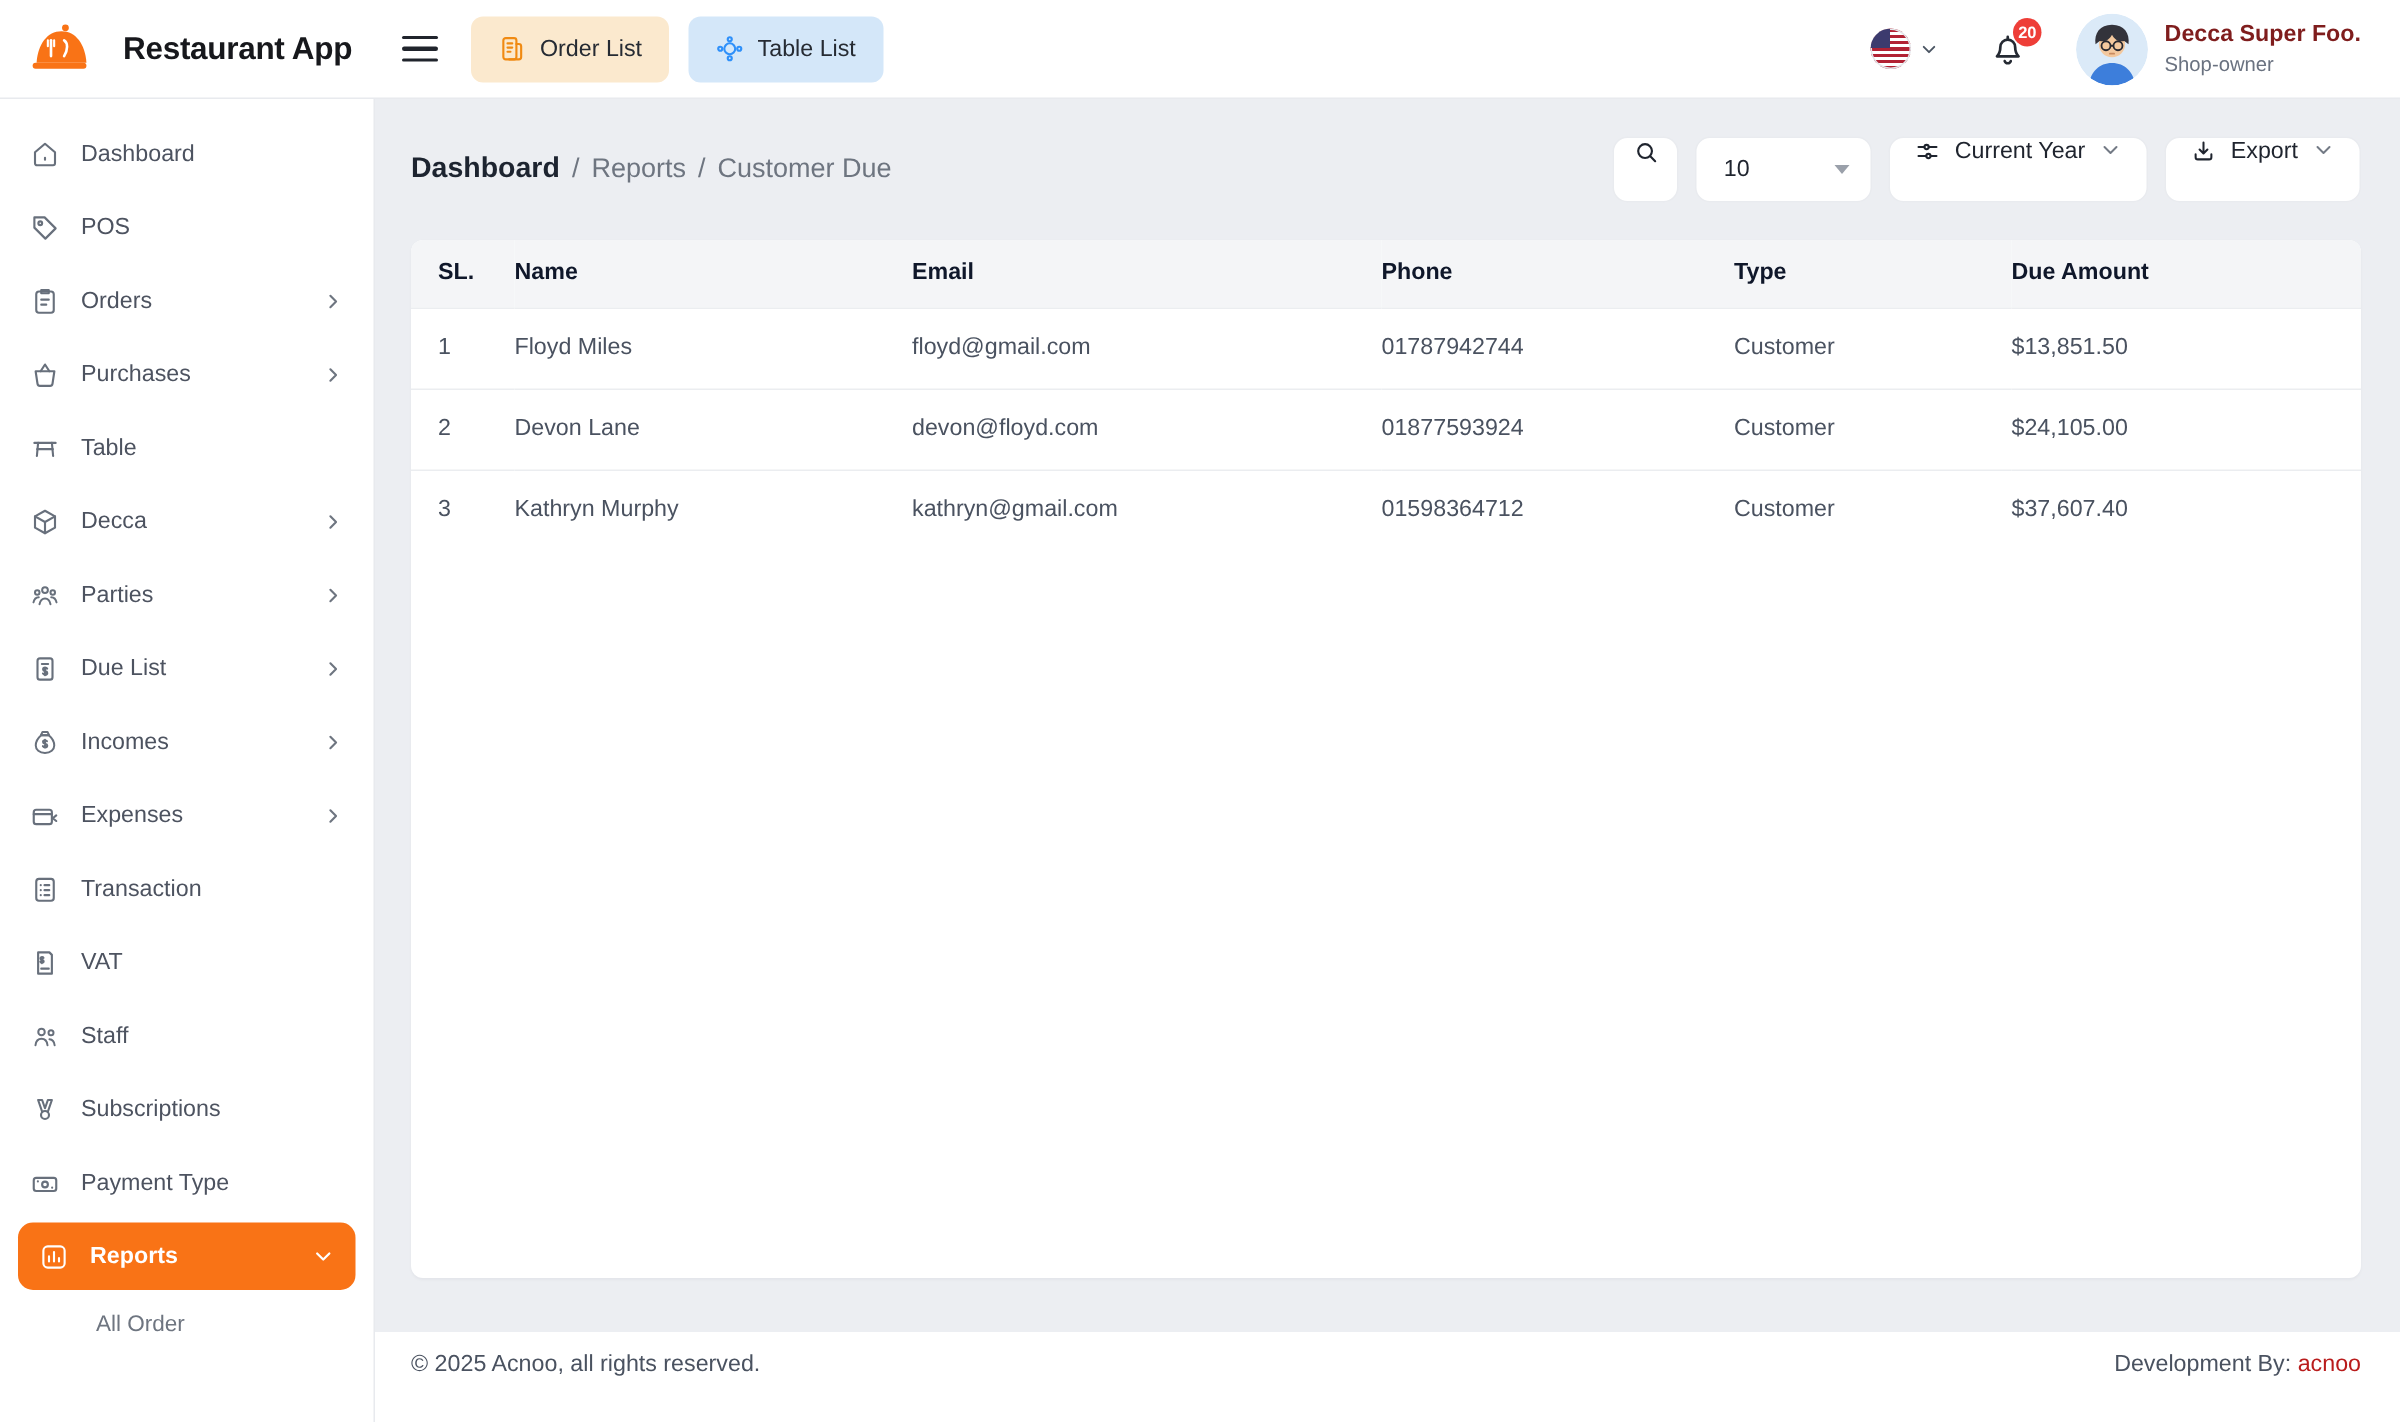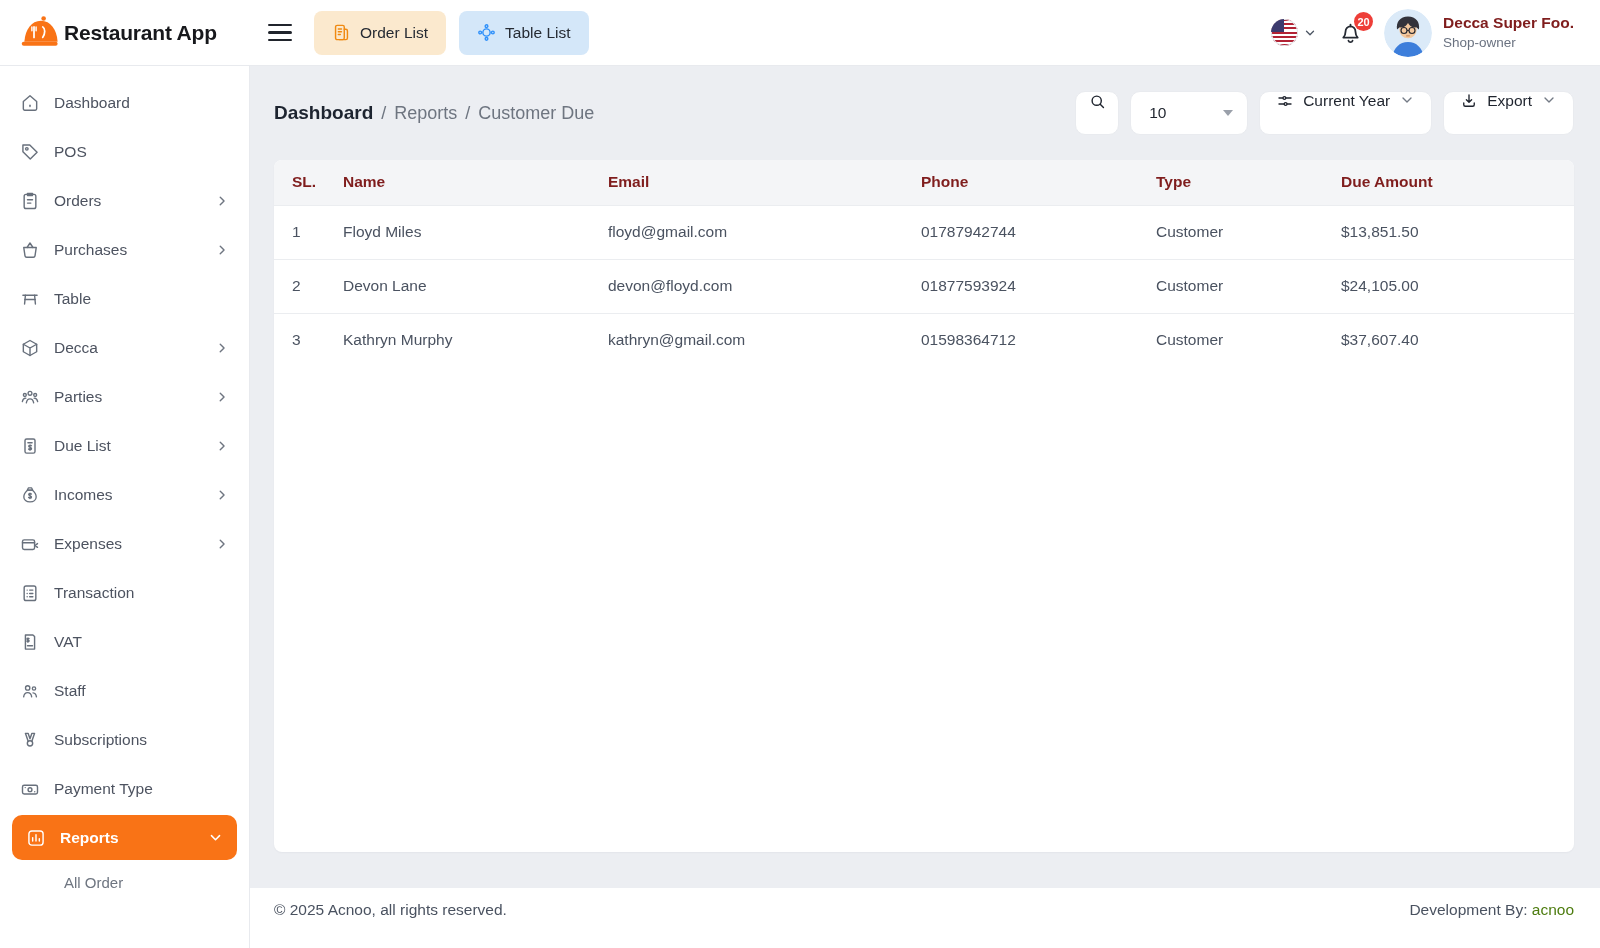--- a/index.html
+++ b/index.html
@@ -4,31 +4,31 @@
 <style>
   * { margin:0; padding:0; box-sizing:border-box; }
   html,body { width:1600px; height:948px; overflow:hidden; }
   body { font-family:"Liberation Sans", sans-serif; background:#ECEEF2; color:#1d2430; }
   svg { display:block; }
   .app { position:relative; width:1600px; height:948px; }
 
   
   .topbar { position:absolute; left:0; top:0; width:1600px; height:66px; background:#fff;
             border-bottom:1px solid #E8EAEE; display:flex; align-items:center; z-index:3; }
-  .logo-box { width:250px; flex:none; display:flex; align-items:center; gap:2px; padding-left:20px; }
+  .logo-box { width:250px; flex:none; display:flex; align-items:center; gap:20px; padding-left:20px; }
   .logo-text { font-size:21px; font-weight:800; color:#17181C; letter-spacing:-0.2px; }
   .hamburger { margin-left:18px; width:30px; height:30px; background:none; border:none; cursor:pointer;
                display:flex; flex-direction:column; justify-content:center; gap:5px; }
   .hamburger span { display:block; width:24px; height:2.4px; background:#20242c; border-radius:2px; }
   .quickbtn { height:44px; border:none; border-radius:8px; display:flex; align-items:center; gap:9px;
               padding:0 18px; font-size:15.5px; font-weight:500; color:#262B33; cursor:pointer;
               font-family:inherit; }
   .quickbtn.order { background:#FBE9CE; margin-left:16px; }
   .quickbtn.table { background:#D4E7F9; margin-left:13px; }
-  .top-right { margin-left:auto; display:flex; align-items:center; gap:20px; padding-right:26px; }
+  .top-right { margin-left:auto; display:flex; align-items:center; gap:32px; padding-right:26px; }
   .flag-wrap { display:flex; align-items:center; gap:5px; cursor:pointer; }
   .flag { width:27px; height:27px; border-radius:50%; overflow:hidden; position:relative; flex:none;
           background:repeating-linear-gradient(#B22234 0 2.1px, #ffffff 2.1px 4.2px); box-shadow:0 0 0 1px #e4e6ea inset; }
   .flag-canton { position:absolute; left:0; top:0; width:13px; height:13px; background:#3C3B6E; }
   .bell-wrap { position:relative; background:none; border:none; cursor:pointer; }
   .badge { position:absolute; top:-7px; right:-9px; min-width:19px; height:19px; border-radius:50%;
            background:#EE3E38; color:#fff; font-size:11px; font-weight:700; display:flex;
            align-items:center; justify-content:center; }
   .user { display:flex; align-items:center; gap:11px; cursor:pointer; }
   .avatar { width:48px; height:48px; border-radius:50%; overflow:hidden; flex:none; }
@@ -68,30 +68,30 @@
   .caret { width:0; height:0; border-left:5px solid transparent; border-right:5px solid transparent;
            border-top:6px solid #9AA0AA; }
   .chev-dn { color:#737A85; }
 
   
   .card { flex:none; margin:25px 26px 0 24px; height:692px; background:#fff; border-radius:8px;
           overflow:hidden; box-shadow:0 1px 2px rgba(16,24,40,.04); }
   table { width:100%; border-collapse:collapse; table-layout:fixed; }
   col.c1{width:69px;} col.c2{width:265px;} col.c3{width:313px;} col.c4{width:235px;}
   col.c5{width:185px;} col.c6{width:auto;}
-  thead th { height:45px; background:#F4F5F7; font-size:15.5px; font-weight:600; color:#7f1d1d;
+  thead th { height:45px; background:#F4F5F7; font-size:15.5px; font-weight:600; color:#0f172a;
              text-align:left; padding:0; }
   tbody td { height:54px; border-top:1px solid #EBEDF0; font-size:15.5px; color:#4A5260; padding:0; }
   th:first-child, td:first-child { padding-left:18px; }
 
   
   .footer { margin-top:auto; flex:none; height:60px; background:#fff; display:flex;
             justify-content:space-between; align-items:flex-start; padding:13px 26px 0 24px;
             font-size:15.5px; color:#4A5260; }
-  .dev a, .dev-link { color:#4d7c0f; text-decoration:none; cursor:pointer; }
+  .dev a, .dev-link { color:#b91c1c; text-decoration:none; cursor:pointer; }
 </style>
 </head>
 <body>
 
 <div class="app">
 
   <header class="topbar">
     <div class="logo-box">
       <span>
         <svg width="42" height="36" viewBox="0 0 48 40">

